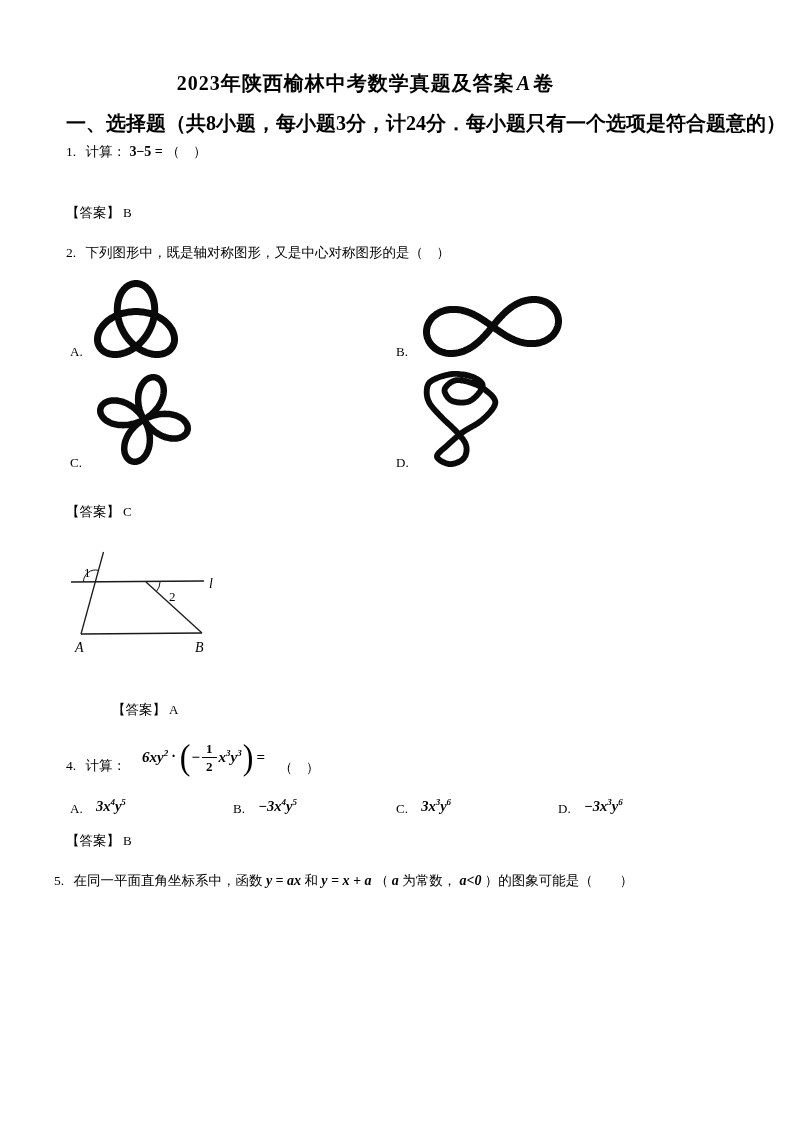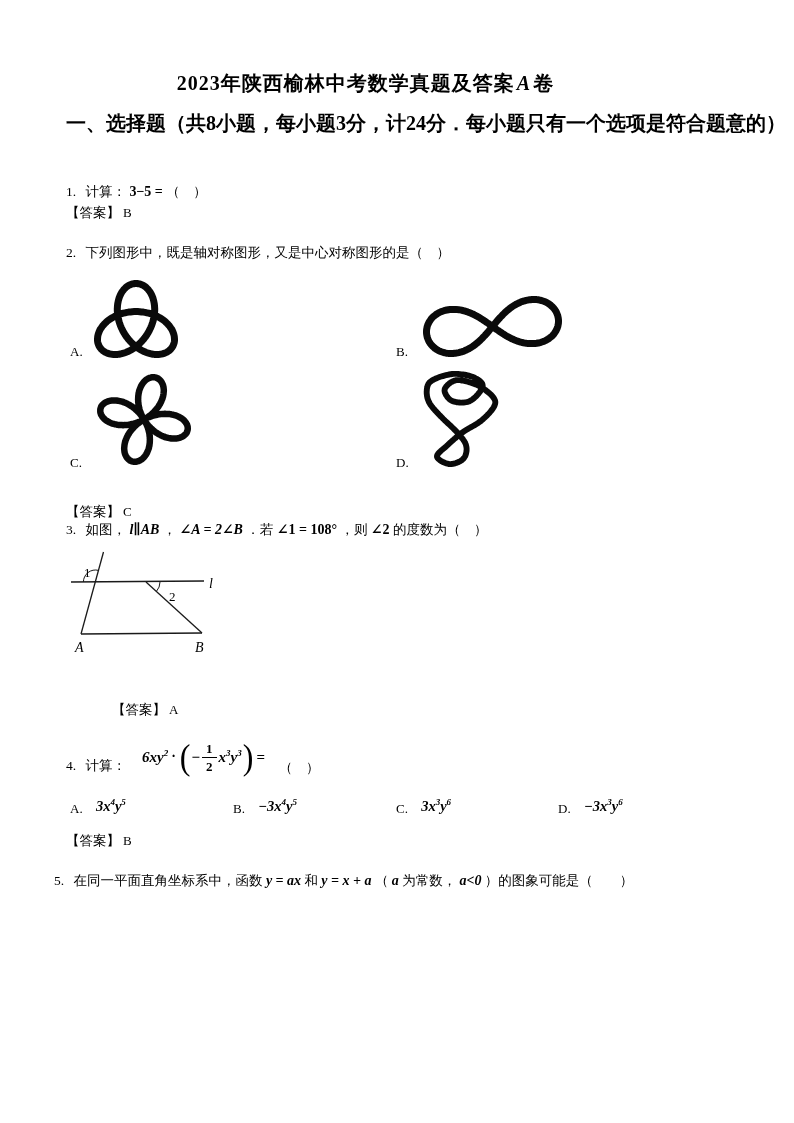--- a/index.html
+++ b/index.html
@@ -37,21 +37,21 @@
 <body>
 
 <div class="page">
 
   <div class="abs title" style="top:70px;left:0;">
     <span>2023年陕西榆林中考数学真题及答案</span><span class="ital">A</span><span>卷</span>
   </div>
 
   <div class="abs sect" style="top:110px;left:66px;">一、选择题（共8小题，每小题3分，计24分．每小题只有一个选项是符合题意的）</div>
 
-  <div class="abs cn" style="top:143px;left:66px;margin-top:40px;">
+  <div class="abs cn" style="top:143px;left:66px;">
     <span class="qnum">1.</span>
     <span>计算：</span>
     <span class="math">3−5 =</span>
     <span>（　）</span>
   </div>
   <div class="abs ans" style="top:204px;left:66px;">
     <span>【答案】</span><span class="ans-val">B</span>
   </div>
 
   <div class="abs cn" style="top:244px;left:66px;">
@@ -76,32 +76,20 @@
 
   <svg class="abs" style="top:370px;left:422px;" width="78" height="98" viewBox="0 0 78 100" id="fig-d">
       <polyline points="9.3,10.8 10.3,10.2 11.5,9.6 12.7,9.0 14.1,8.4 15.6,7.8 17.1,7.2 18.7,6.7 20.3,6.2 22.0,5.7 23.7,5.3 25.3,4.9 26.9,4.6 28.5,4.3 30.0,4.1 31.5,4.0 33.1,4.0 34.6,4.0 36.2,4.1 37.8,4.2 39.4,4.4 41.0,4.6 42.6,4.8 44.1,5.1 45.6,5.4 47.0,5.8 48.3,6.2 49.6,6.6 50.7,7.0 51.8,7.4 52.9,7.9 54.0,8.5 55.1,9.0 56.1,9.6 57.1,10.3 58.0,11.0 58.8,11.7 59.5,12.4 60.1,13.1 60.6,13.9 60.9,14.7 61.1,15.6 61.1,16.5 60.9,17.4 60.5,18.5 59.9,19.6 59.2,20.8 58.4,22.1 57.4,23.3 56.4,24.6 55.3,25.9 54.1,27.1 52.9,28.2 51.7,29.3 50.5,30.2 49.3,31.0 48.1,31.6 47.0,32.1 45.7,32.5 44.4,32.8 43.0,33.0 41.6,33.2 40.2,33.3 38.7,33.3 37.3,33.2 35.9,33.1 34.6,32.9 33.3,32.6 32.1,32.3 31.0,32.0 30.0,31.6 29.1,31.1 28.2,30.6 27.3,29.9 26.5,29.1 25.7,28.3 25.0,27.4 24.4,26.5 23.8,25.6 23.3,24.6 22.9,23.7 22.5,22.8 22.3,21.9 22.2,21.0 22.3,20.2 22.4,19.5 22.7,18.7 23.2,17.9 23.7,17.1 24.4,16.3 25.2,15.5 26.0,14.7 26.9,13.9 27.8,13.2 28.7,12.6 29.7,12.0 30.7,11.5 31.7,11.1 32.6,10.8 33.6,10.5 34.6,10.4 35.6,10.3 36.7,10.3 37.8,10.4 38.9,10.5 40.0,10.7 41.2,10.9 42.4,11.1 43.5,11.4 44.7,11.7 45.9,12.0 47.0,12.3 48.1,12.7 49.2,13.0 50.4,13.4 51.5,13.8 52.7,14.3 53.9,14.7 55.1,15.2 56.2,15.7 57.4,16.3 58.5,16.9 59.6,17.5 60.7,18.1 61.7,18.8 62.7,19.5 63.7,20.2 64.6,21.0 65.6,21.8 66.6,22.6 67.7,23.5 68.7,24.4 69.7,25.3 70.6,26.3 71.5,27.3 72.2,28.3 72.9,29.3 73.4,30.3 73.8,31.4 74.0,32.4 74.0,33.5 73.8,34.6 73.4,35.8 72.9,37.0 72.2,38.2 71.4,39.5 70.5,40.7 69.5,42.0 68.4,43.3 67.2,44.6 66.0,45.8 64.8,47.1 63.5,48.3 62.3,49.4 61.1,50.5 59.8,51.6 58.5,52.6 57.0,53.6 55.6,54.6 54.0,55.6 52.5,56.5 50.9,57.4 49.3,58.3 47.7,59.2 46.1,60.1 44.6,61.0 43.1,61.9 41.7,62.9 40.4,63.8 39.1,64.7 37.8,65.7 36.6,66.7 35.4,67.6 34.2,68.6 33.1,69.6 32.0,70.5 30.9,71.5 29.8,72.5 28.8,73.4 27.7,74.3 26.7,75.3 25.8,76.2 24.8,77.0 23.9,77.9 22.9,78.8 21.9,79.7 20.8,80.5 19.8,81.4 18.8,82.2 17.9,83.1 17.0,83.9 16.3,84.7 15.6,85.5 15.1,86.3 14.7,87.0 14.5,87.7 14.5,88.4 14.7,89.1 15.1,89.8 15.7,90.5 16.5,91.2 17.3,91.9 18.3,92.6 19.4,93.3 20.6,93.9 21.8,94.4 23.0,94.9 24.2,95.3 25.3,95.6 26.4,95.9 27.4,96.0 28.4,96.0 29.5,95.9 30.6,95.8 31.7,95.5 32.9,95.2 34.0,94.9 35.2,94.4 36.3,94.0 37.4,93.4 38.4,92.9 39.4,92.3 40.2,91.6 41.0,91.0 41.7,90.3 42.2,89.6 42.7,88.8 43.2,88.0 43.6,87.1 43.9,86.1 44.2,85.1 44.4,84.1 44.6,83.1 44.7,82.1 44.7,81.1 44.7,80.0 44.6,79.0 44.4,78.0 44.2,77.0 44.0,76.1 43.6,75.2 43.2,74.2 42.7,73.3 42.1,72.4 41.5,71.5 40.9,70.5 40.1,69.6 39.4,68.7 38.6,67.7 37.8,66.8 36.9,65.8 36.1,64.8 35.2,63.8 34.3,62.8 33.3,61.7 32.2,60.7 31.2,59.6 30.0,58.5 28.9,57.4 27.7,56.3 26.5,55.2 25.3,54.1 24.1,53.0 22.9,51.9 21.8,50.8 20.7,49.7 19.7,48.6 18.6,47.6 17.6,46.5 16.5,45.4 15.5,44.3 14.4,43.2 13.4,42.1 12.4,41.0 11.4,39.9 10.5,38.8 9.6,37.7 8.8,36.6 8.0,35.6 7.3,34.5 6.7,33.5 6.2,32.5 5.8,31.5 5.4,30.5 5.0,29.5 4.7,28.5 4.5,27.5 4.3,26.5 4.2,25.6 4.1,24.6 4.0,23.7 4.0,22.8 4.0,21.9 4.1,21.1 4.1,20.2 4.2,19.4 4.3,18.7 4.5,17.9 4.6,17.2 4.8,16.5 5.0,15.8 5.3,15.1 5.6,14.4 6.0,13.8 6.5,13.2 7.0,12.5 7.7,11.9 8.5,11.4 9.3,10.8" fill="none" stroke="#0a0a0a" stroke-width="6" stroke-linecap="round" stroke-linejoin="round"></polyline>
     </svg>
   <span class="abs figlabel" style="top:455px;left:396px;">D.</span>
 
   <div class="abs ans" style="top:503px;left:66px;">
     <span>【答案】</span><span class="ans-val">C</span>
   </div>
 
-  <div class="abs cn" style="top:521px;left:66px;">
-    <span class="qnum">3.</span>
-    <span>如图，</span>
-    <span class="mathi">l∥AB</span>
-    <span>，</span>
-    <span class="mathi">∠A = 2∠B</span>
-    <span>．若</span>
-    <span class="math">∠1 = 108°</span>
-    <span>，则</span>
-    <span class="math">∠2</span>
-    <span>的度数为（　）</span>
-  </div>
 
   <svg class="abs" style="top:550px;left:68px;" width="160" height="108" viewBox="0 0 160 108">
     <line x1="3" y1="32" x2="136" y2="31" stroke="#1a1a1a" stroke-width="1.3"></line>
     <line x1="35.5" y1="2" x2="13" y2="84" stroke="#1a1a1a" stroke-width="1.3"></line>
     <line x1="78" y1="32" x2="134" y2="83" stroke="#1a1a1a" stroke-width="1.3"></line>
     <line x1="13" y1="84" x2="134" y2="83" stroke="#1a1a1a" stroke-width="1.3"></line>
     <path d="M 15.4,32 A 12 12 0 0 1 30.5,20.4" fill="none" stroke="#1a1a1a" stroke-width="1"></path>
     <path d="M 92,32 A 14 14 0 0 1 88.4,41.4" fill="none" stroke="#1a1a1a" stroke-width="1"></path>
     <text x="16" y="27" font-size="13">1</text>
     <text x="101" y="51" font-size="13">2</text>

